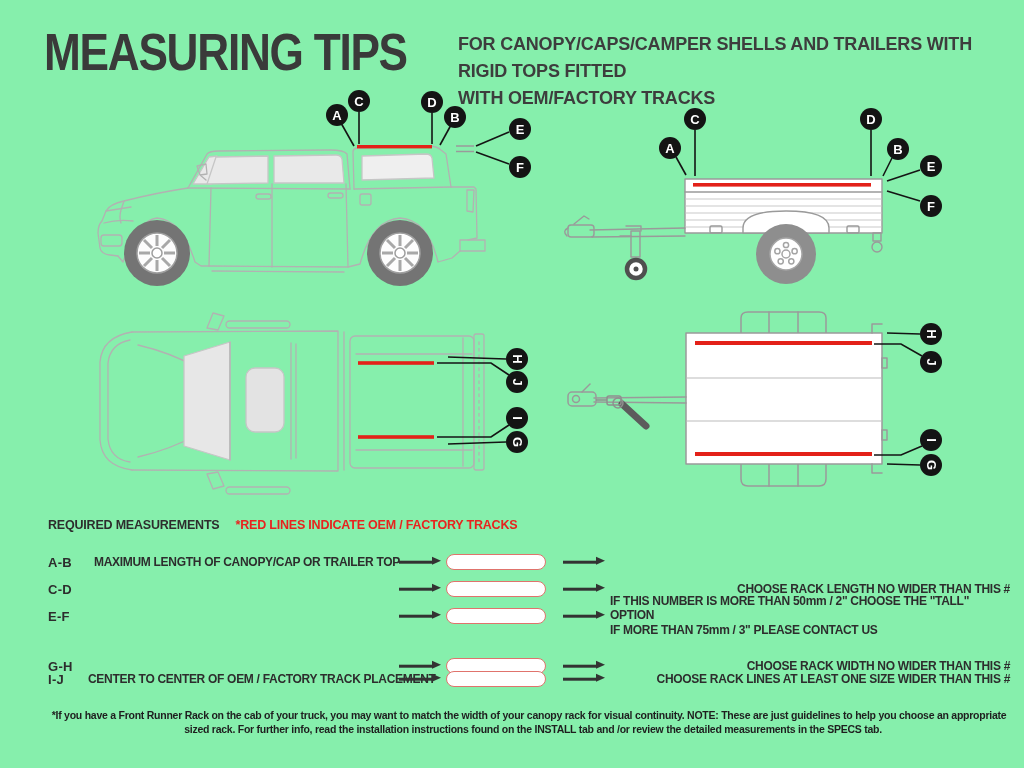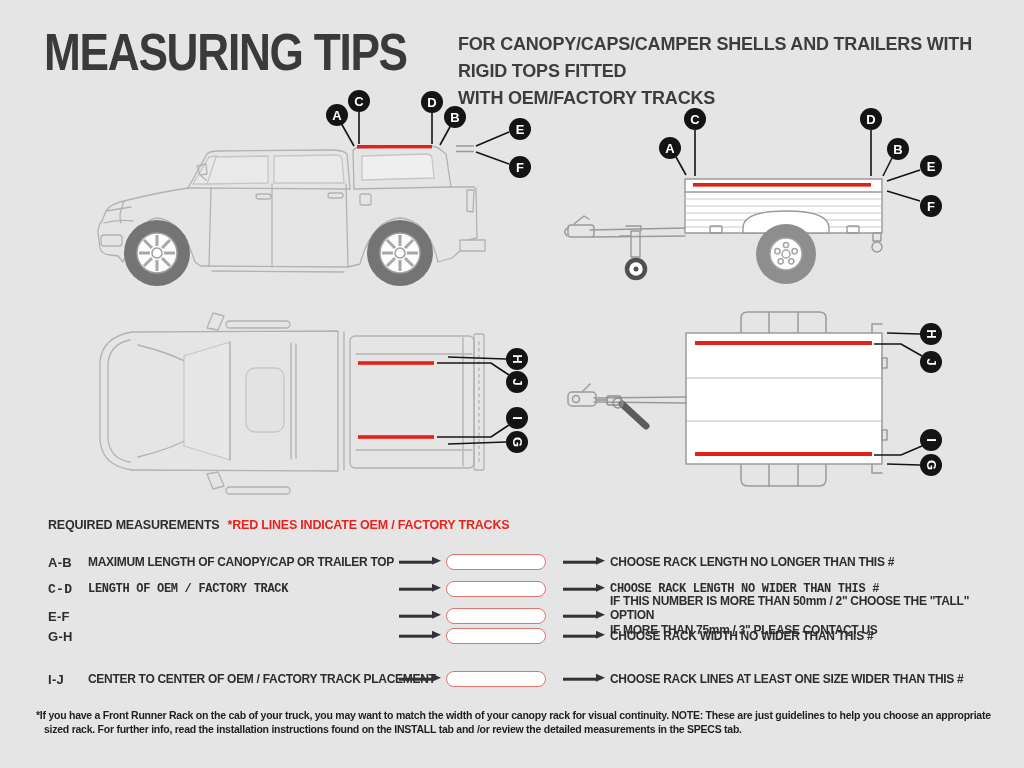--- a/index.html
+++ b/index.html
@@ -1,50 +1,50 @@
 <!DOCTYPE html>
 <html><head>
 <meta charset="utf-8">
 <title>Measuring Tips</title>
 <style>
   html,body{margin:0;padding:0;background:#fff;}
-  .page{position:relative;width:1024px;height:768px;background:#e5e5e5;overflow:hidden;
+  .page{position:relative;width:1024px;height:768px;background:#86efac;overflow:hidden;
         font-family:"Liberation Sans",sans-serif;color:#2d2d2d;}
   .abs{position:absolute;}
   
   .title{left:44px;top:22px;font-size:52px;font-weight:700;letter-spacing:-1.5px;color:#3a3a3a;
          transform:scaleX(0.85);transform-origin:left top;white-space:nowrap;}
   .subtitle{left:458px;top:31px;font-size:18px;font-weight:700;line-height:1.5;color:#3d3d3d;
             white-space:pre-line;letter-spacing:-0.2px;}
   
   .diagram{position:absolute;}
   svg{font-family:"Liberation Sans",sans-serif;}
   
   .meas-head{left:48px;top:518px;font-size:12.5px;font-weight:700;letter-spacing:-0.2px;white-space:nowrap;}
-  .meas-head .rednote{color:#e8231e;margin-left:8px;}
+  .meas-head .rednote{color:#e8231e;margin-left:16px;}
   .rows{left:48px;top:548px;width:960px;height:150px;}
   .mrow{position:absolute;left:0;width:100%;}
   .mrow > *{position:absolute;top:50%;transform:translateY(-50%);}
   .mid{left:0;width:38px;font-size:13px;font-weight:700;letter-spacing:0.3px;}
   .mdesc{left:40px;width:312px;font-size:12px;font-weight:700;letter-spacing:-0.3px;
          white-space:pre-line;line-height:1.18;}
-  .nowrap{white-space:nowrap;}
+  .nowrap{white-space:nowrap;text-align:right;}
   .arrow{width:33px;height:2.6px;background:#333;}
   .arrow::after{content:"";position:absolute;right:-9px;top:-3.8px;width:0;height:0;
                 border-left:9px solid #333;border-top:4.5px solid transparent;border-bottom:4.5px solid transparent;}
   .arrow1{left:351px;}
   .arrow2{left:515px;}
   .pill{left:398px;width:98px;height:14px;border:1.6px solid #e0736c;border-radius:10px;background:#fff;}
   .mresult{left:562px;width:400px;font-size:12px;font-weight:700;letter-spacing:-0.3px;
            white-space:pre-line;line-height:1.2;}
   
   .footer{left:36px;top:709px;width:986px;font-size:10.5px;font-weight:700;letter-spacing:-0.25px;
           line-height:1.32;color:#1e1e1e;}
   .footer .l2{padding-left:8px;}
-  .footer div{white-space:nowrap;}
+  .footer div{white-space:nowrap;text-align:center;}
 </style>
 </head>
 <body>
 
 <div class="page">
 
   <div class="abs title">MEASURING TIPS</div>
   <div class="abs subtitle">FOR CANOPY/CAPS/CAMPER SHELLS AND TRAILERS WITH RIGID TOPS FITTED
 WITH OEM/FACTORY TRACKS</div>
 
@@ -298,42 +298,40 @@
   </div>
 
   <div class="abs rows">
 
     <div class="mrow" style="top:2px;height:24px;">
       <span class="mid">A-B</span>
       <span class="mdesc nowrap">MAXIMUM  LENGTH OF CANOPY/CAP OR TRAILER TOP</span>
       <span class="arrow arrow1"></span>
       <span class="pill"></span>
       <span class="arrow arrow2"></span>
-      <span class="mresult nowrap">CHOOSE RACK LENGTH NO LONGER THAN THIS #</span>
-    </div>
-
-    <div class="mrow" style="top:29px;height:24px;font-family:Liberation Mono, monospace;">
+    </div>
+
+    <div class="mrow" style="top:29px;height:24px;">
       <span class="mid">C-D</span>
-      <span class="mdesc nowrap">LENGTH OF OEM / FACTORY TRACK</span>
       <span class="arrow arrow1"></span>
       <span class="pill"></span>
       <span class="arrow arrow2"></span>
       <span class="mresult nowrap">CHOOSE RACK LENGTH NO WIDER THAN THIS #</span>
     </div>
 
     <div class="mrow" style="top:52px;height:32px;">
       <span class="mid">E-F</span>
       <span class="arrow arrow1"></span>
       <span class="pill"></span>
       <span class="arrow arrow2"></span>
       <span class="mresult">IF THIS NUMBER IS MORE THAN 50mm / 2" CHOOSE THE "TALL" OPTION
 IF MORE THAN 75mm / 3" PLEASE CONTACT US</span>
     </div>
 
-    <div class="mrow" style="top:76px;height:24px;">
+    <div class="mrow" style="top:106px;height:24px;">
       <span class="mid">G-H</span>
       <span class="arrow arrow1"></span>
       <span class="pill"></span>
       <span class="arrow arrow2"></span>
       <span class="mresult nowrap">CHOOSE RACK WIDTH NO WIDER THAN THIS #</span>
     </div>
 
     <div class="mrow" style="top:119px;height:24px;">
       <span class="mid">I-J</span>
       <span class="mdesc nowrap">CENTER TO CENTER OF OEM / FACTORY TRACK PLACEMENT</span>

